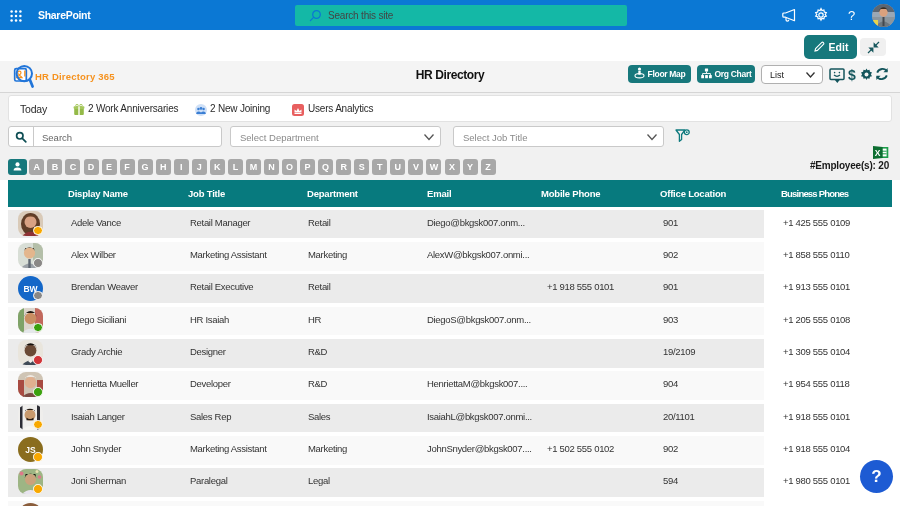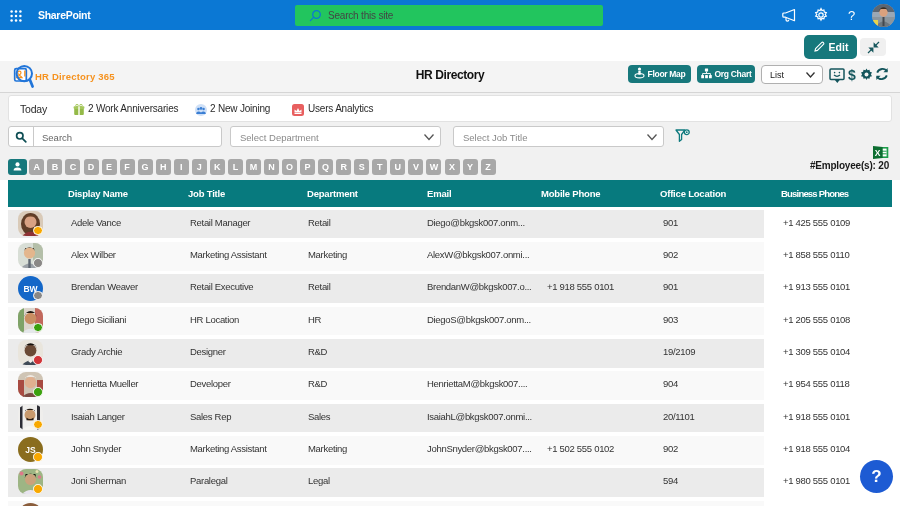--- a/index.html
+++ b/index.html
@@ -3,21 +3,21 @@
 <meta charset="utf-8">
 <style>
   * { margin:0; padding:0; box-sizing:border-box; }
   html,body { width:900px; height:506px; overflow:hidden; background:#fff;
     font-family:"Liberation Sans", sans-serif; }
   .abs { position:absolute; }
   .midzone { position:absolute; left:0; top:93px; width:900px; height:87px; background:#f1f1f1; }
   
   .topbar { position:absolute; left:0; top:0; width:900px; height:30px; background:#0b78d4; }
   .sp-name { position:absolute; left:38px; top:9px; color:#fff; font-size:10.5px; font-weight:bold; letter-spacing:-0.3px; }
-  .sp-search { position:absolute; left:295px; top:5px; width:308px; height:21px; background:#22c55e; border-radius:2px; }
+  .sp-search { position:absolute; left:295px; top:5px; width:332px; height:21px; background:#14b8a6; border-radius:2px; }
   .sp-search span { position:absolute; left:33px; top:5px; font-size:10px; color:#454545; letter-spacing:-0.2px; }
   
   .editbtn { position:absolute; left:804px; top:35px; width:53px; height:24px; background:#17787c; border-radius:5px; color:#fff; font-size:10.5px; font-weight:bold; text-align:center; line-height:24px; }
   .collbtn { position:absolute; left:860px; top:37.5px; width:25.5px; height:18.5px; background:#f0f0f0; border-radius:4px; }
   
   .apphdr { position:absolute; left:0; top:61px; width:900px; height:32px; background:#f4f4f4; border-bottom:1px solid #d5d5d5; }
   .brand { position:absolute; left:35px; top:71px; color:#f6921e; font-size:9.5px; font-weight:bold; letter-spacing:0.2px; }
   .hrtitle { position:absolute; left:0; top:67.5px; width:900px; text-align:center; font-size:12px; font-weight:bold; color:#111; letter-spacing:-0.4px; }
   .tealbtn { position:absolute; top:65px; height:18px; background:#17787c; border-radius:4px; color:#fff; font-size:8.5px; font-weight:bold; white-space:nowrap; text-align:center; letter-spacing:-0.3px; }
   .listdd { position:absolute; left:761px; top:65px; width:62px; height:19px; background:#fff; border:1px solid #b0b0b0; border-radius:4px; font-size:9px; color:#222; }
@@ -339,21 +339,20 @@
     </div>
     <div class="row g" style="top:274.4px">
       <div class="abs" style="left:10px;top:1.2px;width:25px;height:25px"><svg width="25" height="25" viewBox="0 0 25 25">
           <circle cx="12.5" cy="12.5" r="12.5" fill="#1467c8"></circle>
           <text x="12.5" y="16" font-size="8.5" font-weight="bold" fill="#fff" text-anchor="middle" font-family="Liberation Sans">BW</text>
         </svg></div>
       <div class="dot" style="background:#8a8886"></div>
       <span class="cell" style="left:63px">Brendan Weaver</span>
       <span class="cell" style="left:182px">Retail Executive</span>
       <span class="cell" style="left:300px">Retail</span>
-      <span class="cell" style="left:419px">BrendanW@bkgsk007.o...</span>
       <span class="cell" style="left:539px">+1 918 555 0101</span>
       <span class="cell" style="left:655px">901</span>
       <span class="cell" style="left:775px">+1 913 555 0101</span>
     </div>
     <div class="row w" style="top:306.7px">
       <div class="abs" style="left:10px;top:1.2px;width:25px;height:25px"><svg width="25" height="25" viewBox="0 0 25 25">
           <defs>
             <clipPath id="c3">
               <rect width="25" height="25" rx="8"></rect>
             </clipPath>
@@ -362,21 +361,21 @@
             <rect width="25" height="25" fill="#ddd6cd"></rect>
             <rect x="17" y="0" width="8" height="25" fill="#c2685c"></rect>
             <rect x="0" y="0" width="6" height="25" fill="#7fa368"></rect>
             <circle cx="12.5" cy="10.5" r="5.8" fill="#c98e62"></circle>
             <path d="M6.5 9 a6 6 0 0 1 12 0 l-1.3-4 -9.4 0 z" fill="#1f1812"></path>
             <path d="M4 25 q8.5-8.5 17 0 z" fill="#e4e7ea"></path>
           </g>
         </svg></div>
       <div class="dot" style="background:#3ba10e"></div>
       <span class="cell" style="left:63px">Diego Siciliani</span>
-      <span class="cell" style="left:182px">HR Location</span>
+      <span class="cell" style="left:182px">HR Isaiah</span>
       <span class="cell" style="left:300px">HR</span>
       <span class="cell" style="left:419px">DiegoS@bkgsk007.onm...</span>
       <span class="cell" style="left:655px">903</span>
       <span class="cell" style="left:775px">+1 205 555 0108</span>
     </div>
     <div class="row g" style="top:339.0px">
       <div class="abs" style="left:10px;top:1.2px;width:25px;height:25px"><svg width="25" height="25" viewBox="0 0 25 25">
           <defs>
             <clipPath id="c4">
               <rect width="25" height="25" rx="8"></rect>

